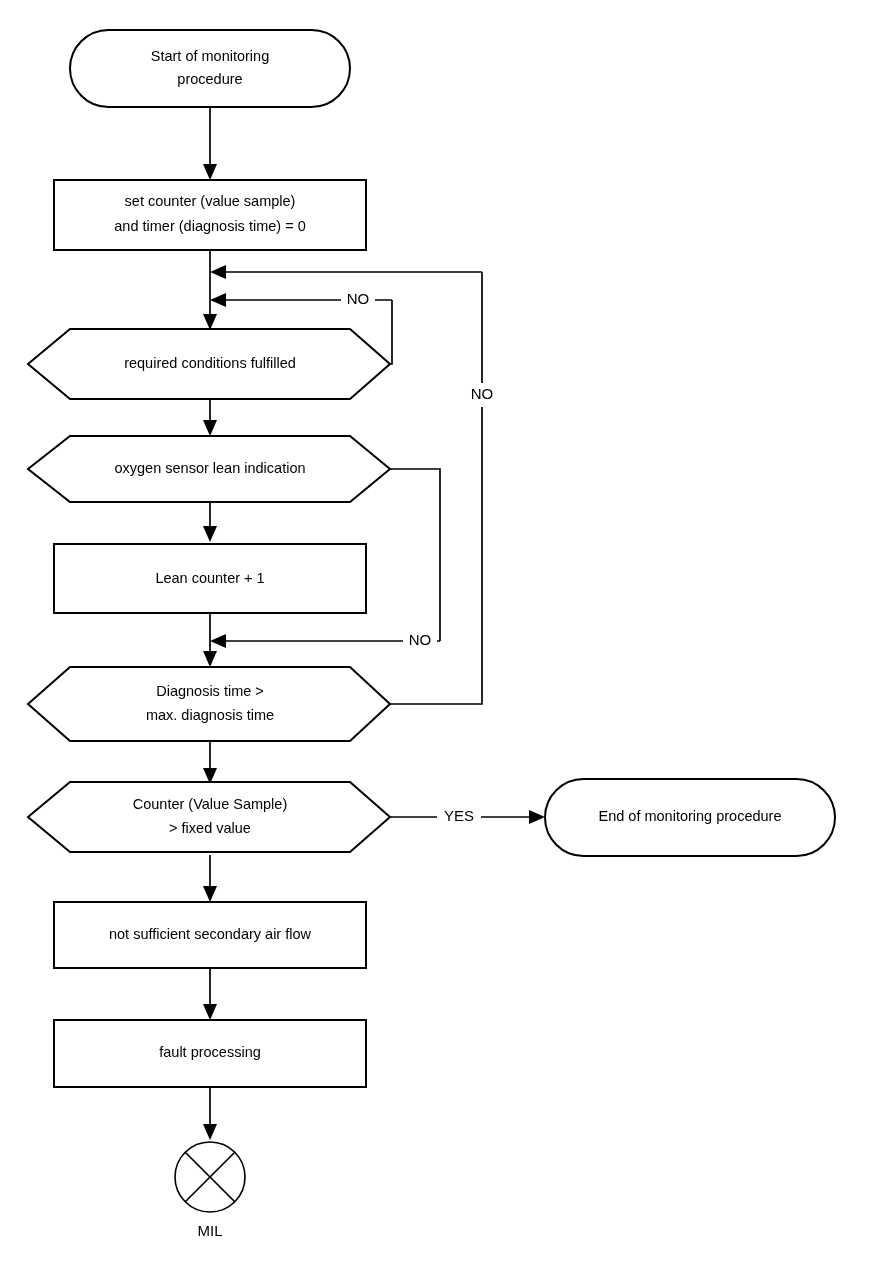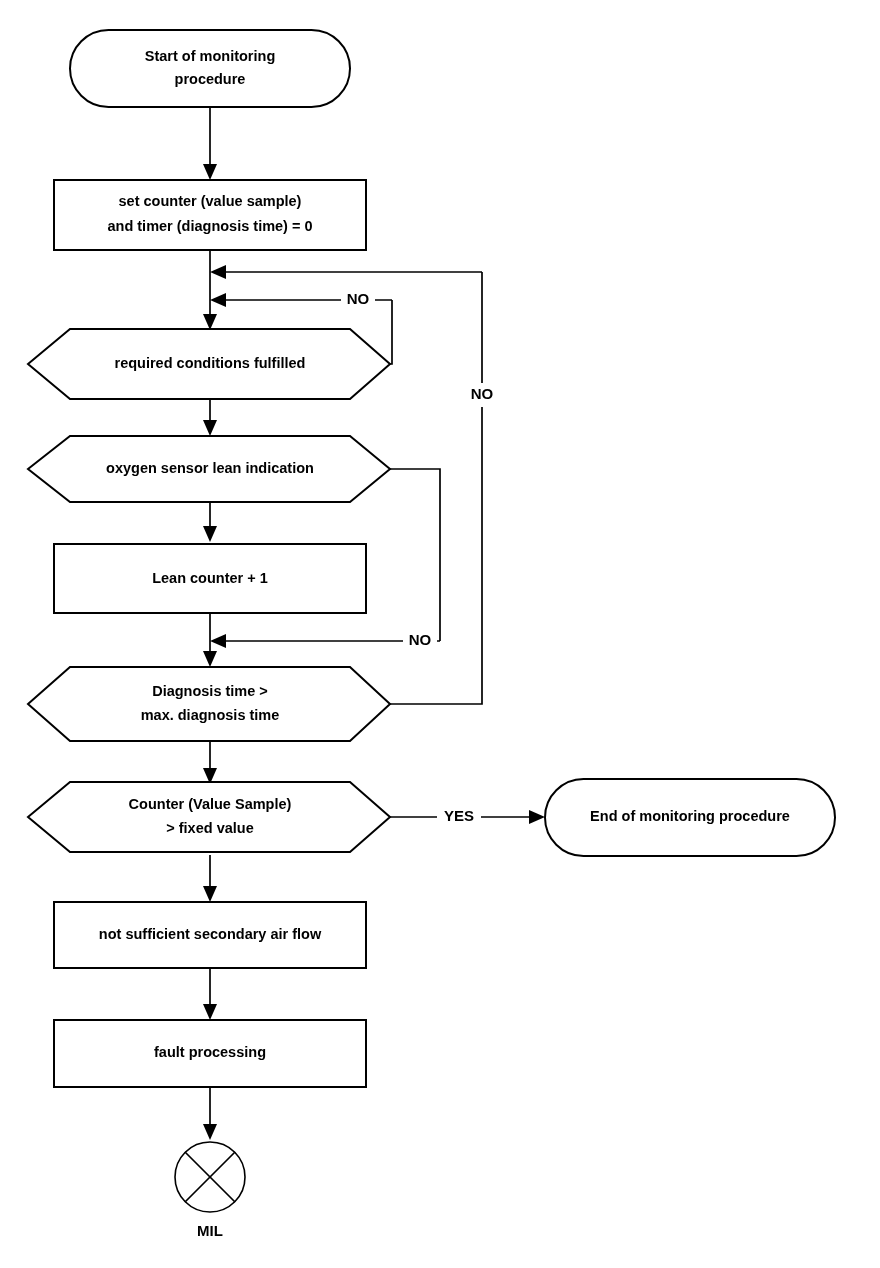--- a/index.html
+++ b/index.html
@@ -9,21 +9,20 @@
   }
   body {
     font-family: "Liberation Sans", sans-serif;
   }
   #flowchart-root {
     position: relative;
     width: 880px;
     height: 1268px;
     background: #ffffff;
     overflow: hidden;
-    font-weight: bold;
   }
   svg#flow-svg {
     display: block;
     width: 880px;
     height: 1268px;
   }
   .shape-outline {
     fill: #ffffff;
     stroke: #000000;
     stroke-width: 2;

